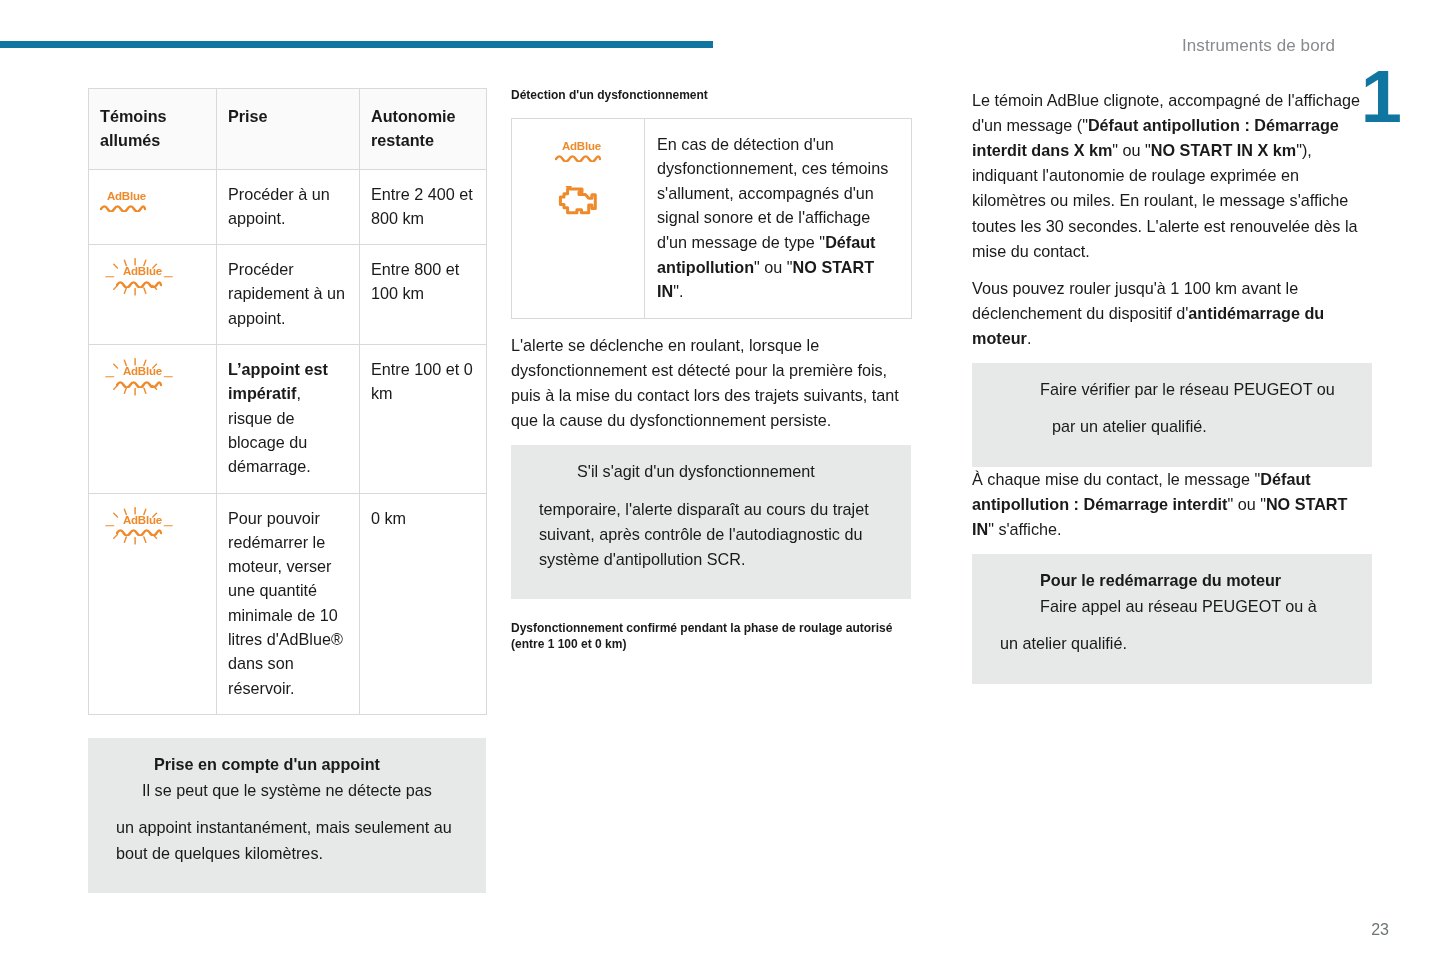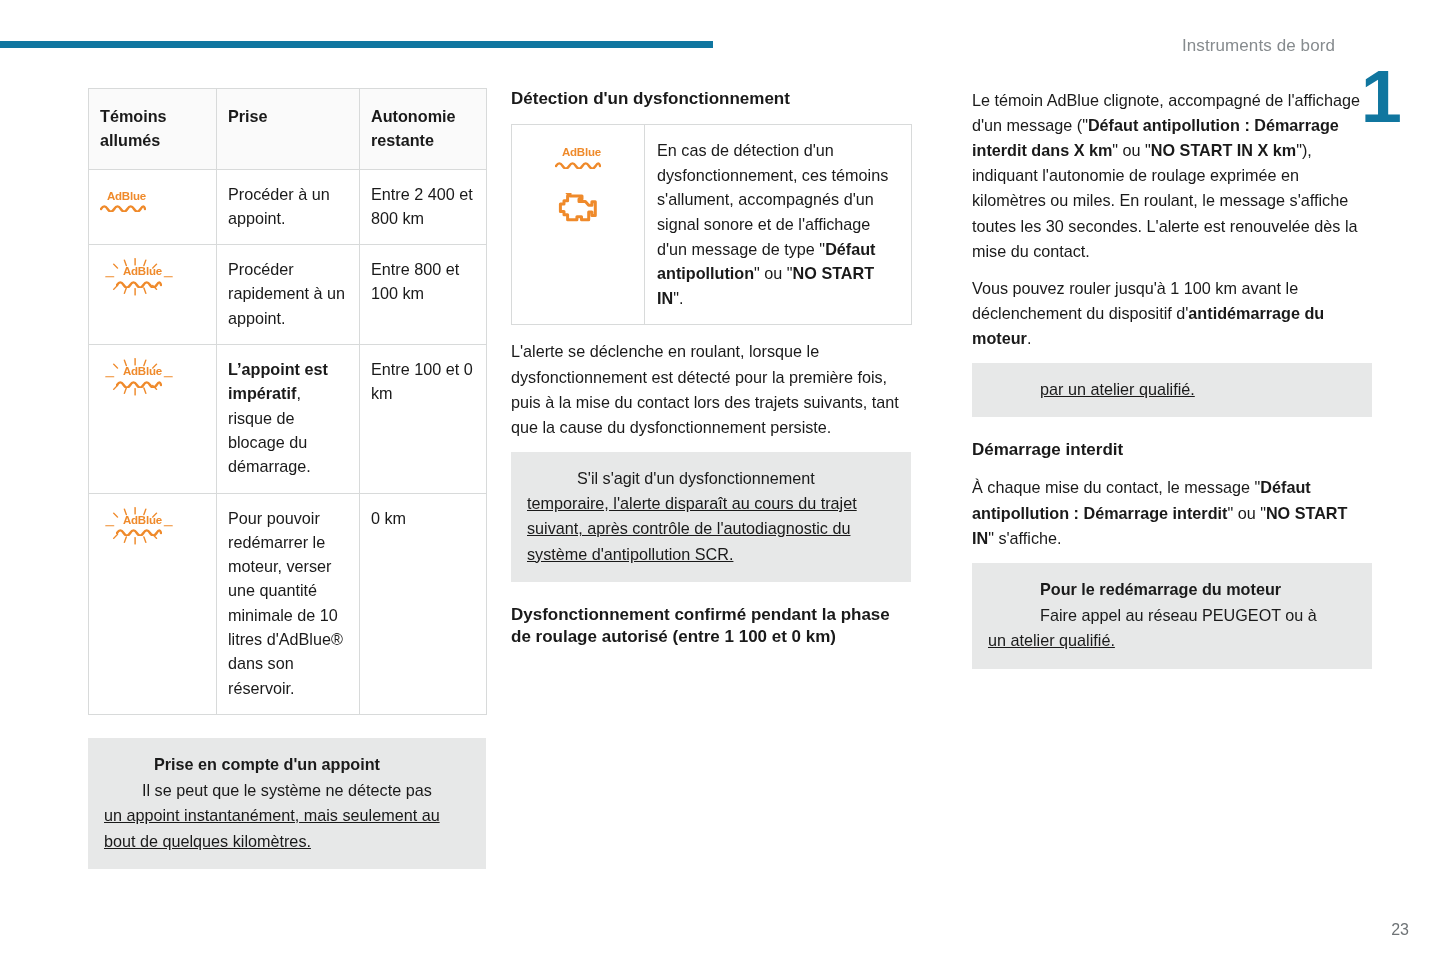--- a/index.html
+++ b/index.html
@@ -40,21 +40,21 @@
     right: 45px;
     top: 62px;
     font-size: 74px;
     font-weight: bold;
     color: #10769f;
     line-height: 0.95;
     letter-spacing: -2px;
   }
   .page-number {
     position: absolute;
-    right: 36px;
+    right: 56px;
     bottom: 24px;
     font-size: 16px;
     color: #6e7376;
   }
 
   
   .col {
     position: absolute;
     top: 88px;
   }
@@ -64,21 +64,21 @@
 
   
   h2.sec-title {
     font-size: 20.5px;
     font-weight: bold;
     margin: 0 0 16px 0;
     line-height: 1.28;
     letter-spacing: -0.1px;
   }
   h3.sub-title {
-    font-size: 17px;
+    font-size: 12px;
     font-weight: bold;
     margin: 0 0 14px 0;
     line-height: 1.3;
   }
   h3.sub-title.spaced { margin-top: 22px; }
   p.body {
     font-size: 16.2px;
     line-height: 1.55;
     margin: 0 0 12px 0;
   }
@@ -143,21 +143,21 @@
     font-size: 16.2px;
     line-height: 1.56;
     position: relative;
   }
   .notebox .nb-first {
     margin: 0;
     padding-left: 38px;
     text-indent: 12px;
   }
   .notebox .nb-first.no-indent { text-indent: 0; }
-  .notebox .nb-rest { margin: 0; text-decoration: underline; }
+  .notebox .nb-rest { margin: 12px; }
   .notebox .nb-title {
     font-weight: bold;
     display: block;
     margin-bottom: 1px;
   }
 
   
   .icon-info {
     position: absolute;
     left: 17px;
@@ -401,24 +401,24 @@
 
 <div class="col col-right">
   <p class="body"><span>Le témoin AdBlue clignote, accompagné de l'affichage d'un message ("</span><b>Défaut antipollution : Démarrage interdit dans X km</b><span>" ou "</span><b>NO START IN X km</b><span>"), indiquant l'autonomie de roulage exprimée en kilomètres ou miles. En roulant, le message s'affiche toutes les 30 secondes. L'alerte est renouvelée dès la mise du contact.</span></p>
 
   <p class="body"><span>Vous pouvez rouler jusqu'à 1 100 km avant le déclenchement du dispositif d'</span><b>antidémarrage du moteur</b><span>.</span></p>
 
   <div class="notebox" style="margin-top:4px;">
     <span class="icon-warn">
       <span class="stem"></span><span class="dot"></span>
     </span>
+    <p class="nb-first no-indent" style="padding-left:52px;">Faire vérifier par le réseau PEUGEOT ou</p>
     <p class="nb-rest" style="padding-left:52px;">par un atelier qualifié.</p>
   </div>
 
-  <h3 class="sub-title spaced">Démarrage interdit</h3>
 
   <p class="body"><span>À chaque mise du contact, le message "</span><b>Défaut antipollution : Démarrage interdit</b><span>" ou "</span><b>NO START IN</b><span>" s'affiche.</span></p>
 
   <div class="notebox" style="margin-top:4px;">
     <span class="icon-warn">
       <span class="stem"></span><span class="dot"></span>
     </span>
     <p class="nb-first no-indent" style="padding-left:52px;">
       <span class="nb-title">Pour le redémarrage du moteur</span>
       <span>Faire appel au réseau PEUGEOT ou à</span>

